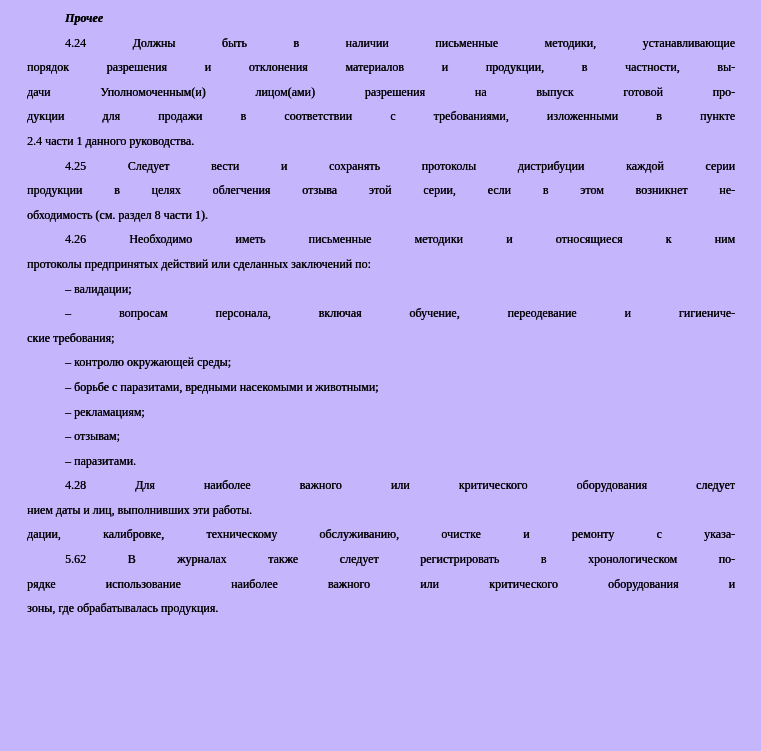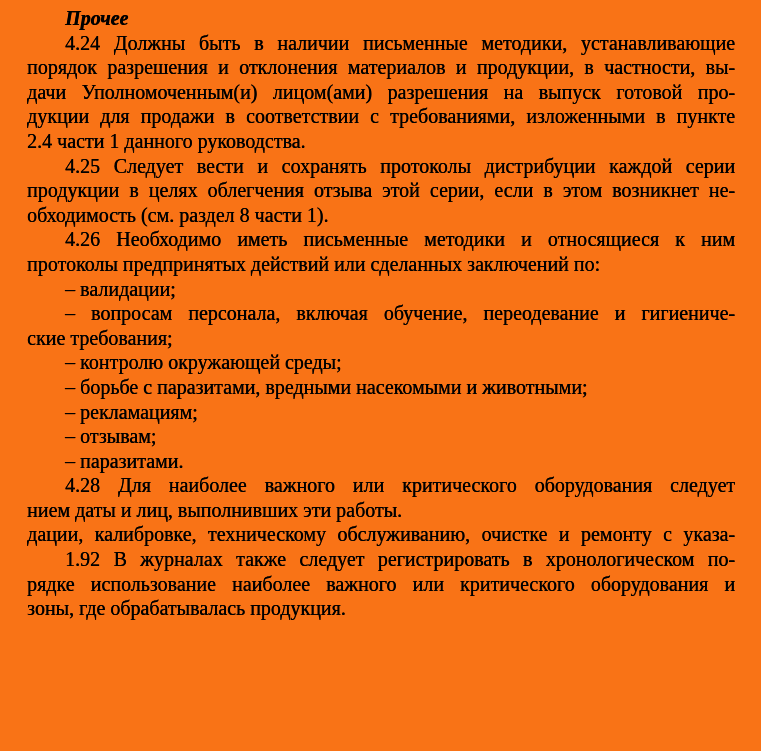--- a/index.html
+++ b/index.html
@@ -6,24 +6,24 @@
     margin: 0;
     padding: 0;
     background: #ffffff;
   }
   .page {
     position: relative;
     width: 761px;
     height: 751px;
     box-sizing: border-box;
     padding: 6px 26px 0 27px;
-    background: #f97316;
+    background: #c4b5fd;
     color: #000000;
     font-family: "Liberation Serif", "DejaVu Serif", serif;
-    font-size: 20px;
+    font-size: 12px;
     overflow: hidden;
     
     text-shadow: 0.35px 0 0 currentColor;
   }
   .blk { margin: 0; padding: 0; }
   .ln {
     line-height: 24.6px;
     height: 24.6px;
     text-align: left;
     overflow: hidden;
@@ -79,18 +79,18 @@
   </div>
 
 
   <div class="blk">
     <div class="ln in j">4.28 Для наиболее важного или критического оборудования следует</div>
     <div class="ln">нием даты и лиц, выполнивших эти работы.</div>
     <div class="ln j">дации, калибровке, техническому обслуживанию, очистке и ремонту с указа-</div>
   </div>
 
   <div class="blk">
-    <div class="ln in j">1.92 В журналах также следует регистрировать в хронологическом по-</div>
+    <div class="ln in j">5.62 В журналах также следует регистрировать в хронологическом по-</div>
     <div class="ln j">рядке использование наиболее важного или критического оборудования и</div>
     <div class="ln">зоны, где обрабатывалась продукция.</div>
   </div>
 
 </div>
 
 </body></html>

